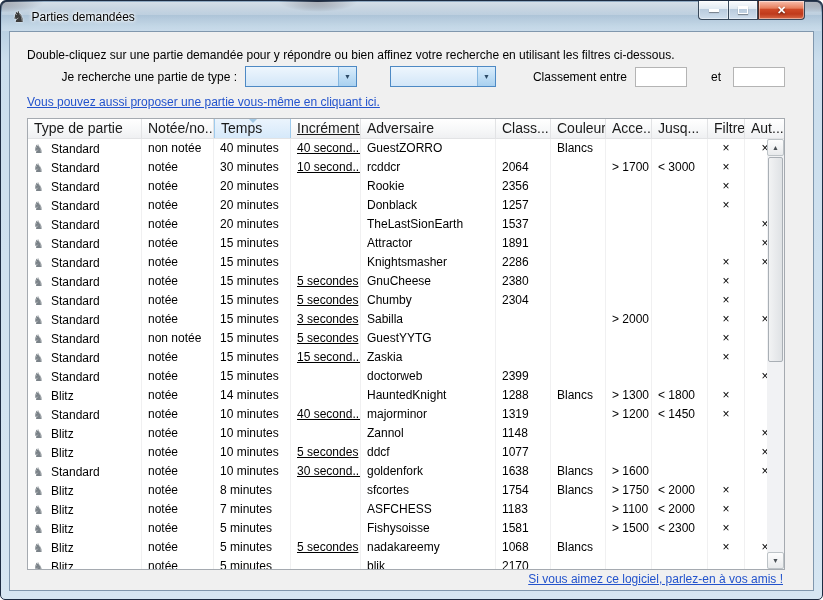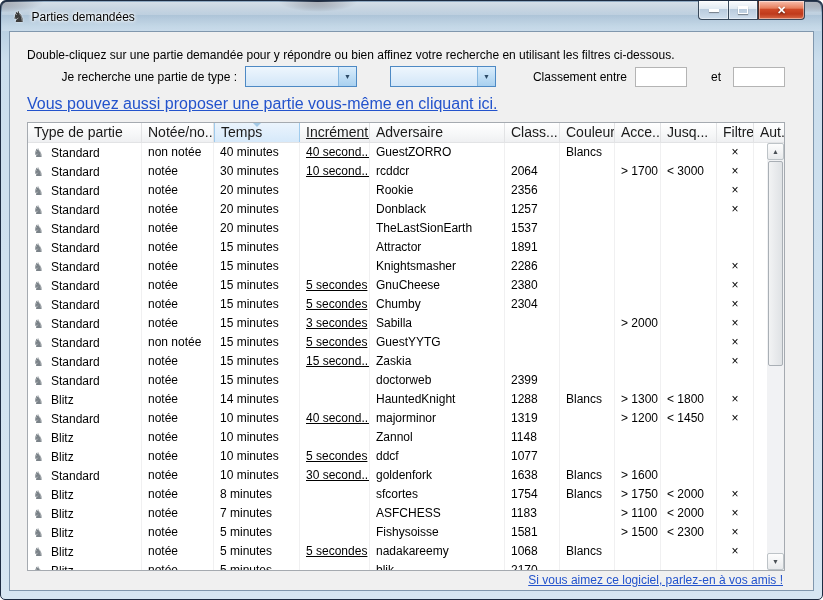--- a/index.html
+++ b/index.html
@@ -66,21 +66,21 @@
     font-size:7px; color:#2c4a66;
     background:linear-gradient(180deg,#d9edfc,#a9d0ef); border-left:1px solid #86b7e0;
   }
   .classement-group { margin-left:auto; display:flex; align-items:center; }
   .txt { width:52px; height:20px; border:1px solid #b4b4b4; background:#fff;
     font-size:12px; padding:0 3px; font-family:"Liberation Sans", sans-serif; }
   .in-min { margin-left:8px; }
   .et-label { margin-left:24px; }
   .in-max { margin-left:12px; }
 
-  .propose { margin-top:8px; font-size:16px; }
+  .propose { margin-top:8px; font-size:12px; }
   a { color:#2353cc; }
 
   
   .listview { margin-top:9px; position:relative; height:452px;
     border:1px solid #a5aab0; background:#fff; overflow:hidden; }
   .lv-head { display:flex; height:20px;
     background:linear-gradient(180deg,#ffffff,#f6f7f8 60%,#eff0f2);
     border-bottom:1px solid #e2e3e5; }
   .hcell { flex:none; font-size:14px; color:#1a1a1a; line-height:19px;
     padding:0 4px 0 6px; border-right:1px solid #e2e3e5;
@@ -95,21 +95,21 @@
   .td { flex:none; font-size:12px; color:#000; line-height:18px;
     padding:0 4px 0 6px; border-right:1px solid #f0f0f1;
     white-space:nowrap; overflow:hidden; }
   .td.type-cell { display:flex; align-items:center; padding-left:5px; }
   .knight { width:15px; flex:none; color:#7a8288; font-size:12px; line-height:1; margin-right:3px; }
   .tc { text-align:center; padding:0 2px; }
 
   
   .c-type   { width:114px; }
   .c-notee  { width:72px;  }
-  .c-temps  { width:86px;  }
+  .c-temps  { width:77px;  }
   .c-inc    { width:70px;text-decoration:underline;  }
   .c-adv    { width:135px; }
   .c-class  { width:55px;  }
   .c-couleur{ width:55px;  }
   .c-acce   { width:46px;  }
   .c-jusq   { width:56px;  }
   .c-filtre { width:37px;  }
   .c-aut    { width:41px;  }
 
   

